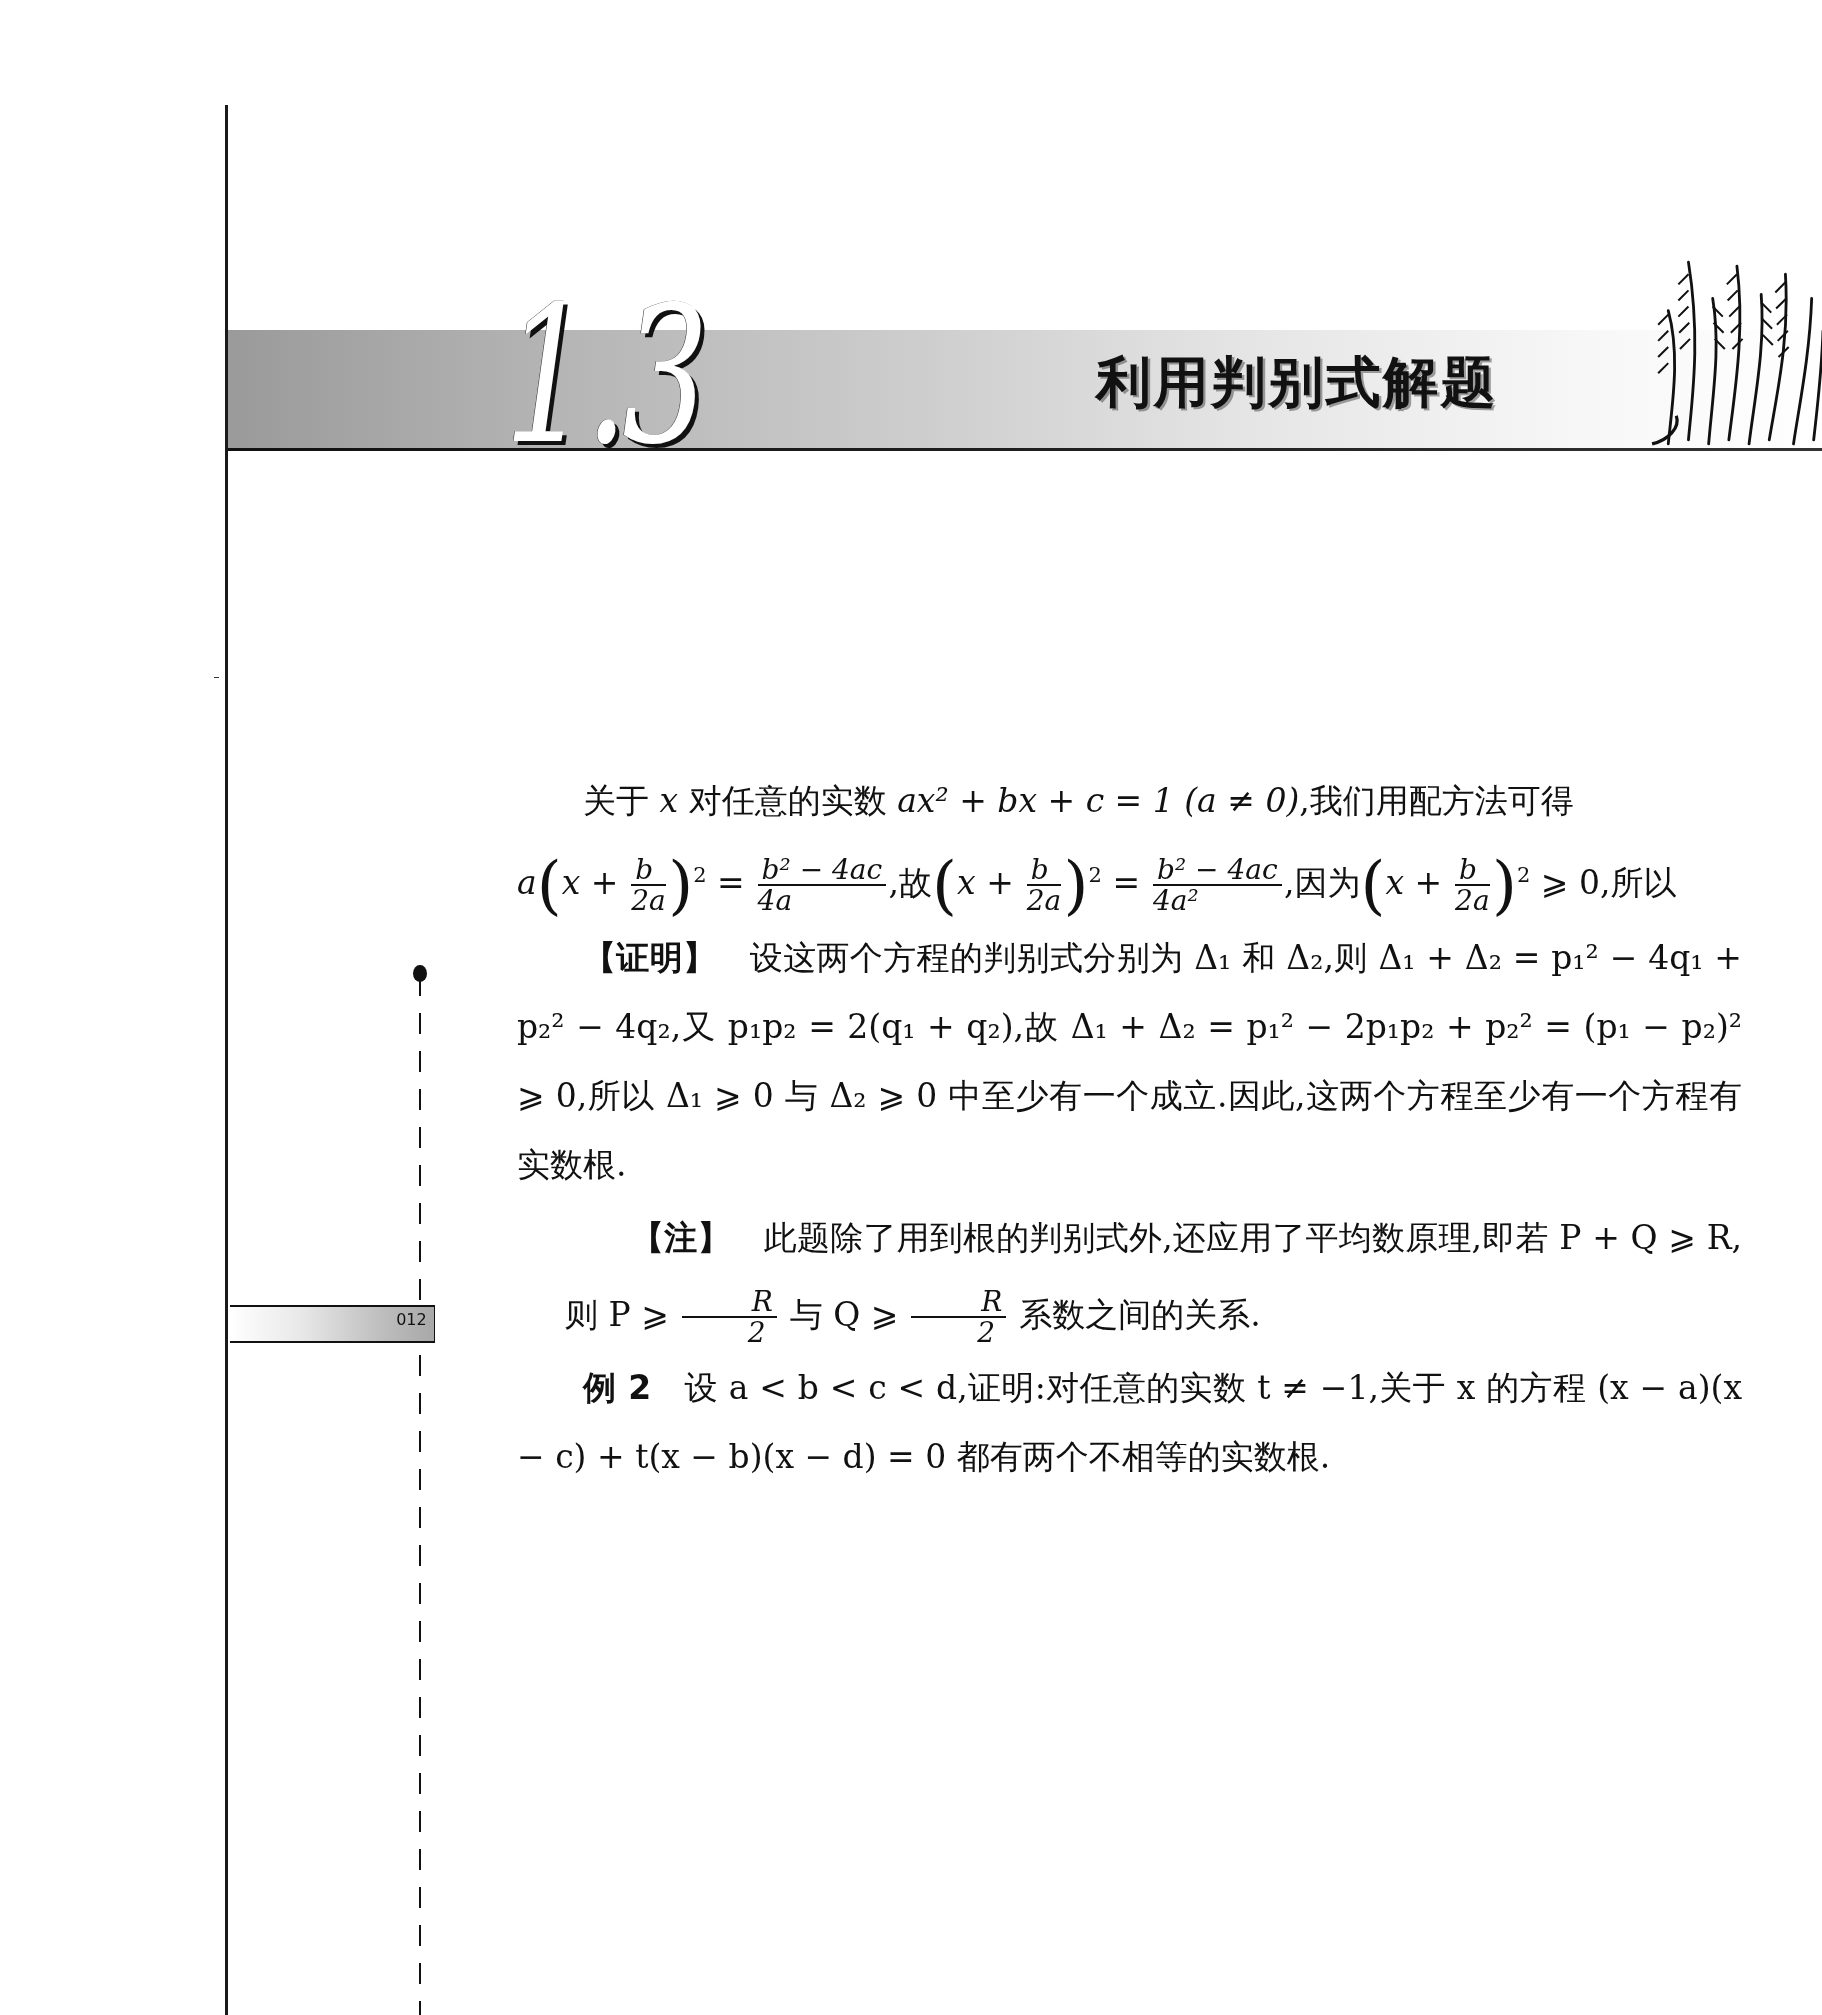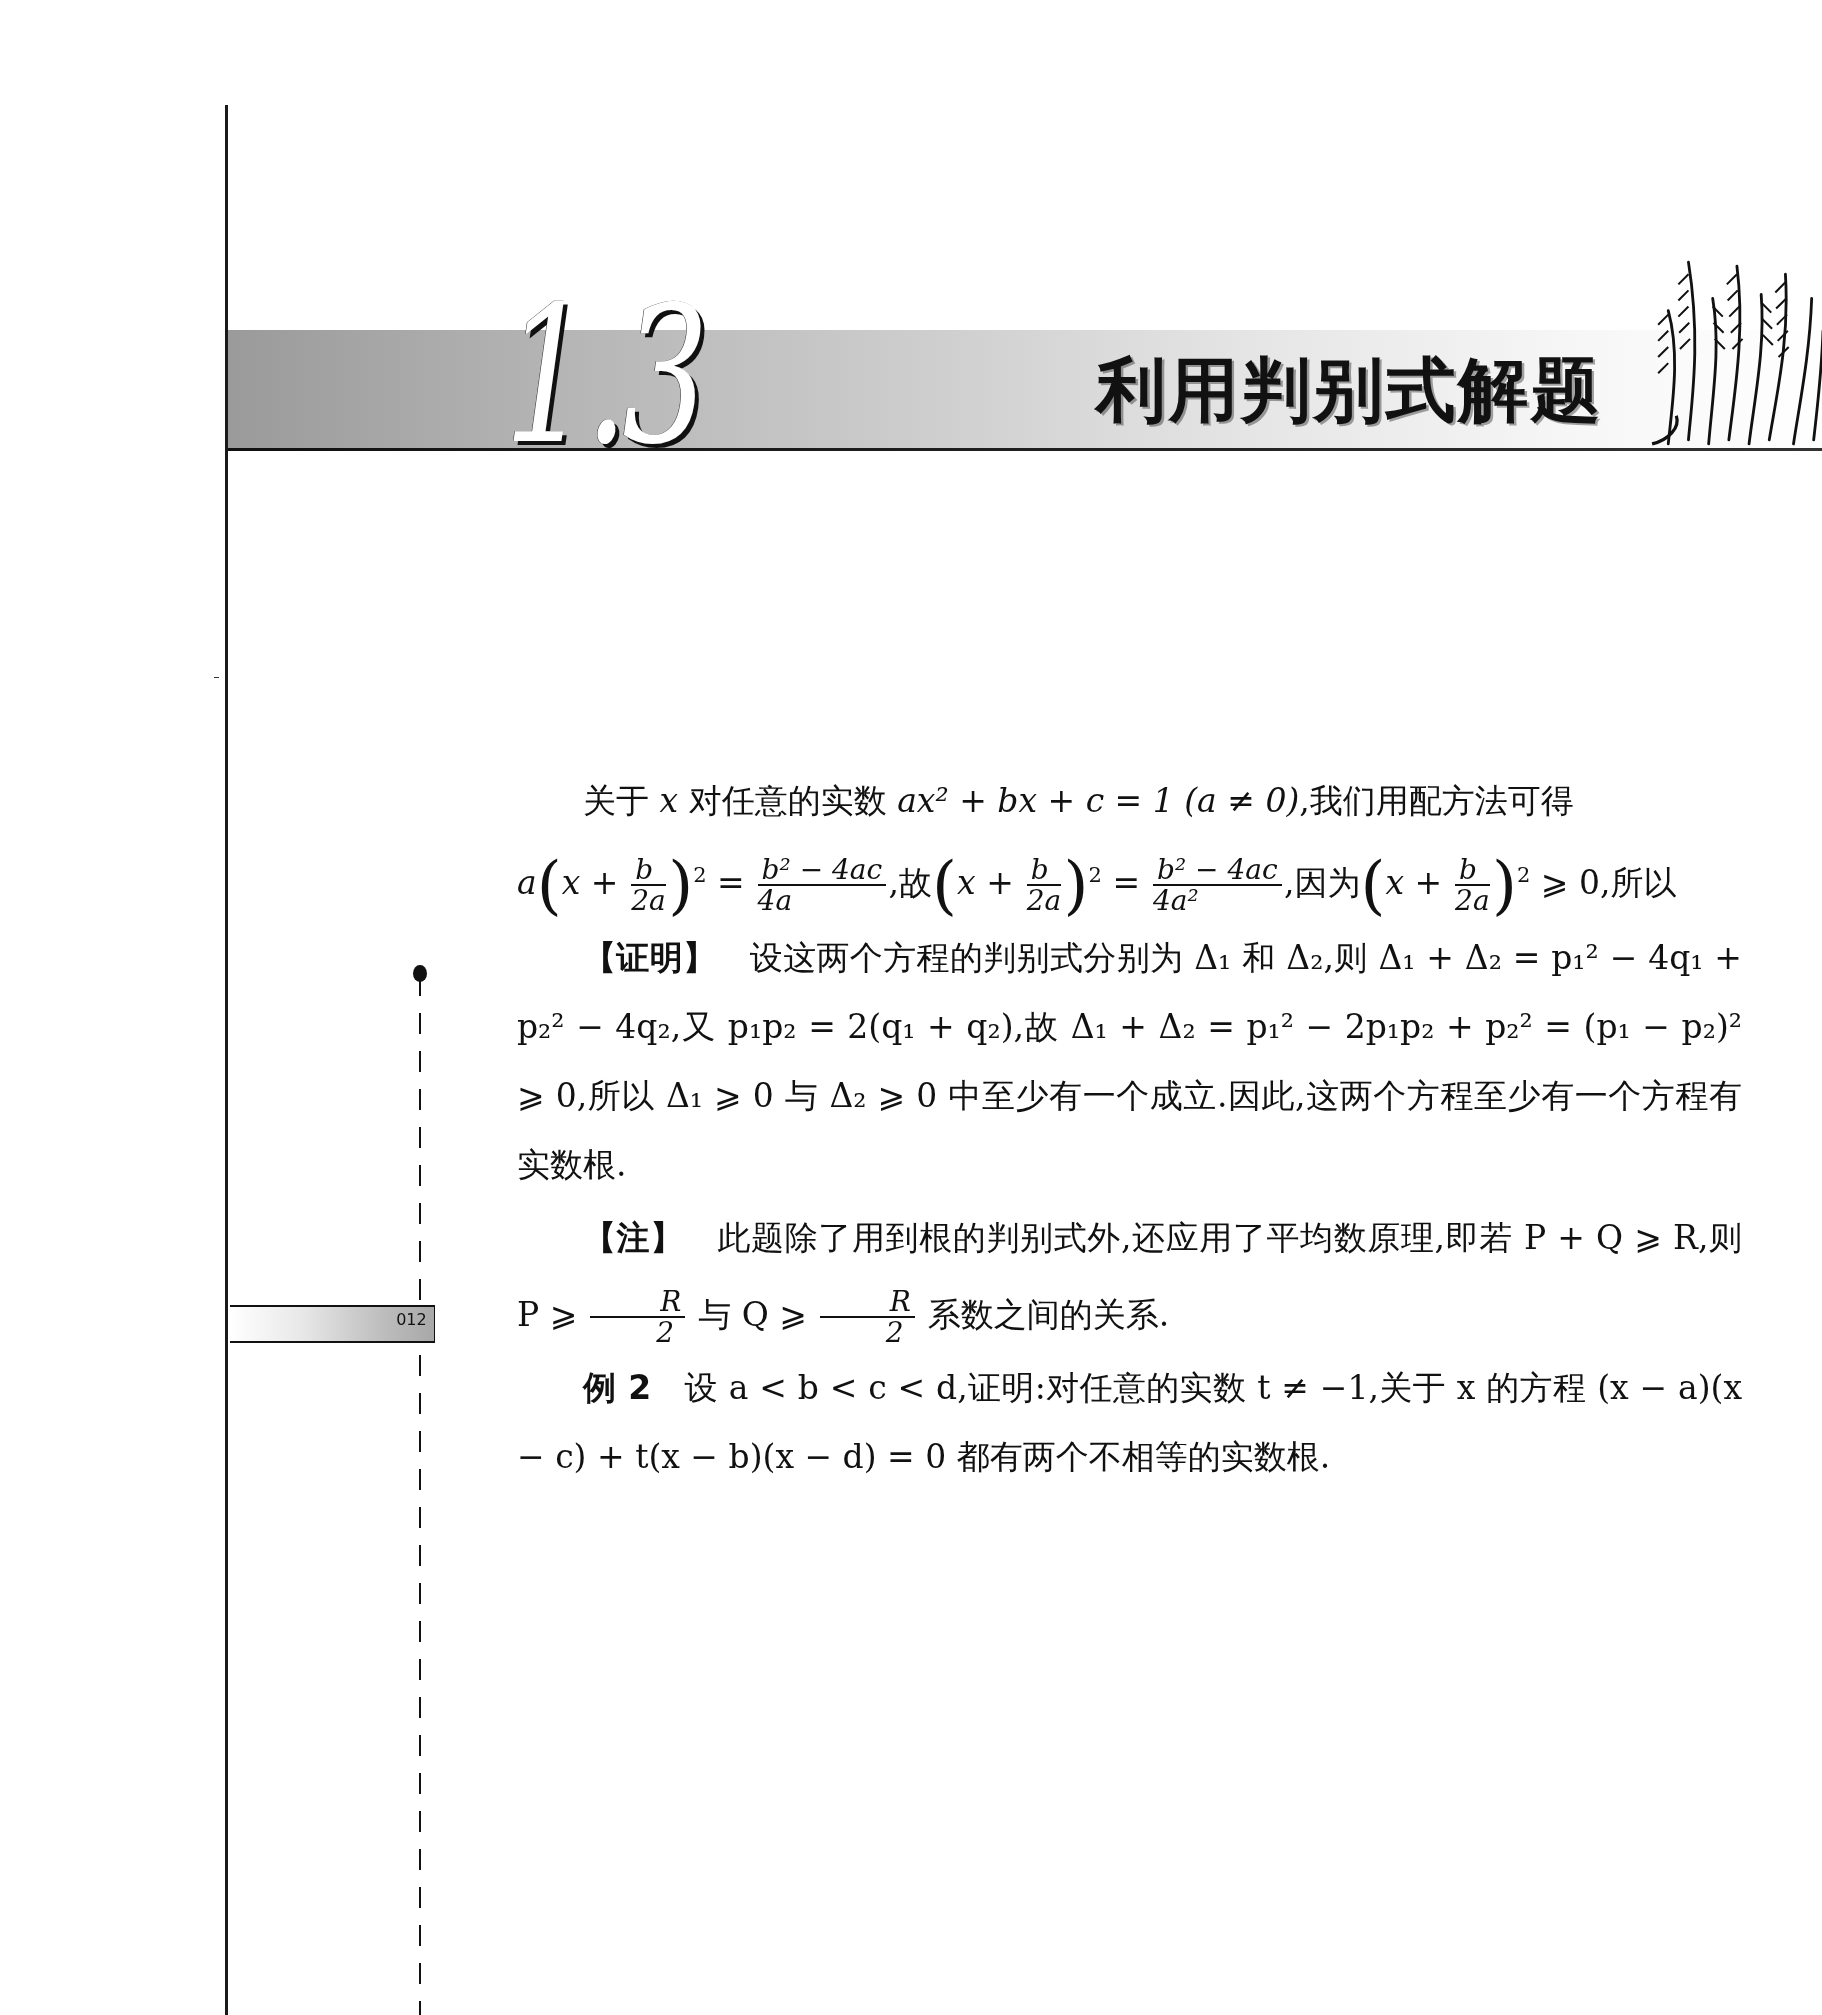--- a/index.html
+++ b/index.html
@@ -13,21 +13,21 @@
 
   
   .band { left: 228px; top: 330px; width: 1595px; height: 118px;
           background: linear-gradient(90deg, #9a9a9a 0%, #b4b4b4 20%, #cfcfcf 45%, #e6e6e6 65%, #f7f7f7 85%, #ffffff 100%); }
   .band-rule { left: 228px; top: 448px; width: 1595px; height: 3.2px;
                background: linear-gradient(90deg,#111 0%,#222 60%,#333 100%); }
   .chapter-num { left: 504px; top: 282px; font-family: "DejaVu Serif", serif; font-style: italic;
                  font-size: 189px; line-height: 1; color: #ffffff; letter-spacing: -8px;
                  text-shadow: 5.6px 4px 0 #111, -0.8px 0 0 #222; transform: scaleX(0.72); transform-origin: left top; }
   .title { left: 1096px; top: 355px; font-family: "DejaVu Sans", sans-serif; font-weight: bold;
-           font-size: 70px; line-height: 1; letter-spacing: 2.4px; color: #111;
+           font-size: 55px; line-height: 1; letter-spacing: 2.4px; color: #111;
            text-shadow: 2.4px 2.4px 0 rgba(0,0,0,0.35); }
   .wheat { left: 1644px; top: 250px; width: 179px; height: 202px; }
 
   
   .dash { left: 419px; top: 975px; width: 2.4px; height: 1273px;
           background: repeating-linear-gradient(180deg,#111 0 21px,transparent 21px 38px); }
   .dash-dot { left: 413px; top: 965px; width: 13.7px; height: 17px; border-radius: 50%; background: #111; }
   .page-tab { left: 230px; top: 1305px; width: 204px; height: 34px;
               background: linear-gradient(90deg,#ffffff 0%,#e8e8e8 35%,#bdbdbd 75%,#a8a8a8 100%);
               border-top: 2px solid #111; border-bottom: 2px solid #111; border-right: 1.2px solid #111; }
@@ -92,21 +92,21 @@
   </p>
   <p style="line-height:81px;">
     <span class="i">a</span><span class="big-paren">(</span><span class="i">x + </span><span class="frac i"><span class="num">b</span><span class="den">2a</span></span><span class="big-paren">)</span><span class="sup">2</span>
     = <span class="frac i"><span class="num">b² − 4ac</span><span class="den">4a</span></span><span>,故</span><span class="big-paren">(</span><span class="i">x + </span><span class="frac i"><span class="num">b</span><span class="den">2a</span></span><span class="big-paren">)</span><span class="sup">2</span>
     = <span class="frac i"><span class="num">b² − 4ac</span><span class="den">4a²</span></span><span>,因为</span><span class="big-paren">(</span><span class="i">x + </span><span class="frac i"><span class="num">b</span><span class="den">2a</span></span><span class="big-paren">)</span><span class="sup">2</span>
     <span>⩾ 0,所以</span>
   </p>
   <p class="indent">
     <span class="b">【证明】</span> <span>设这两个方程的判别式分别为 Δ₁ 和 Δ₂,则 Δ₁ + Δ₂ = p₁² − 4q₁ + p₂² − 4q₂,又 p₁p₂ = 2(q₁ + q₂),故 Δ₁ + Δ₂ = p₁² − 2p₁p₂ + p₂² = (p₁ − p₂)² ⩾ 0,所以 Δ₁ ⩾ 0 与 Δ₂ ⩾ 0 中至少有一个成立.因此,这两个方程至少有一个方程有实数根.</span>
   </p>
-  <p class="indent" style="line-height:77px;">
+  <p class="indent" style="line-height:77px;margin-left:48px;">
     <span class="b">【注】</span> <span>此题除了用到根的判别式外,还应用了平均数原理,即若 P + Q ⩾ R,则 P ⩾</span>
     <span class="frac i"><span class="num">R</span><span class="den">2</span></span>
     <span>与 Q ⩾</span>
     <span class="frac i"><span class="num">R</span><span class="den">2</span></span>
     <span>系数之间的关系.</span>
   </p>
   <p class="indent">
     <span class="b">例 2</span> <span>设 a &lt; b &lt; c &lt; d,证明:对任意的实数 t ≠ −1,关于 x 的方程 (x − a)(x − c) + t(x − b)(x − d) = 0 都有两个不相等的实数根.</span>
   </p>
 

